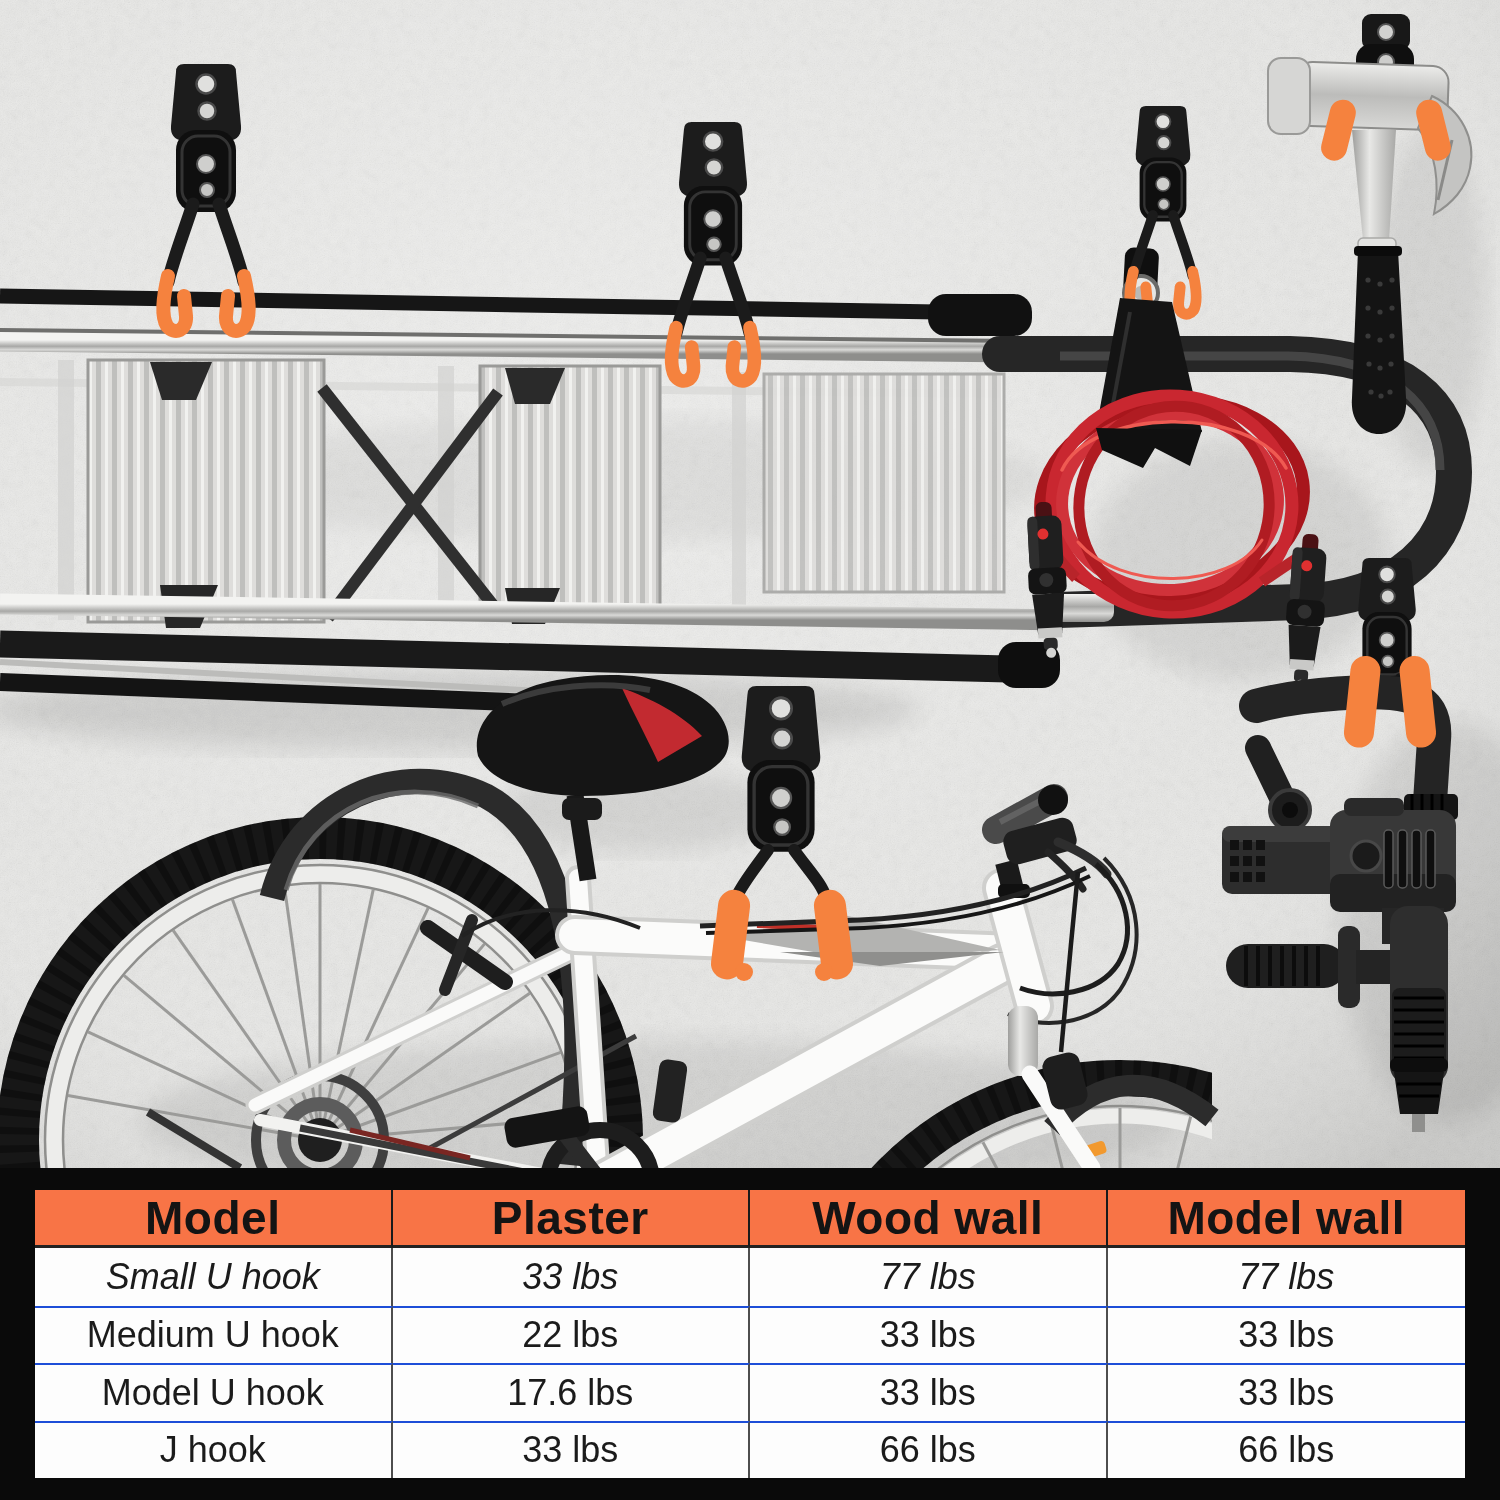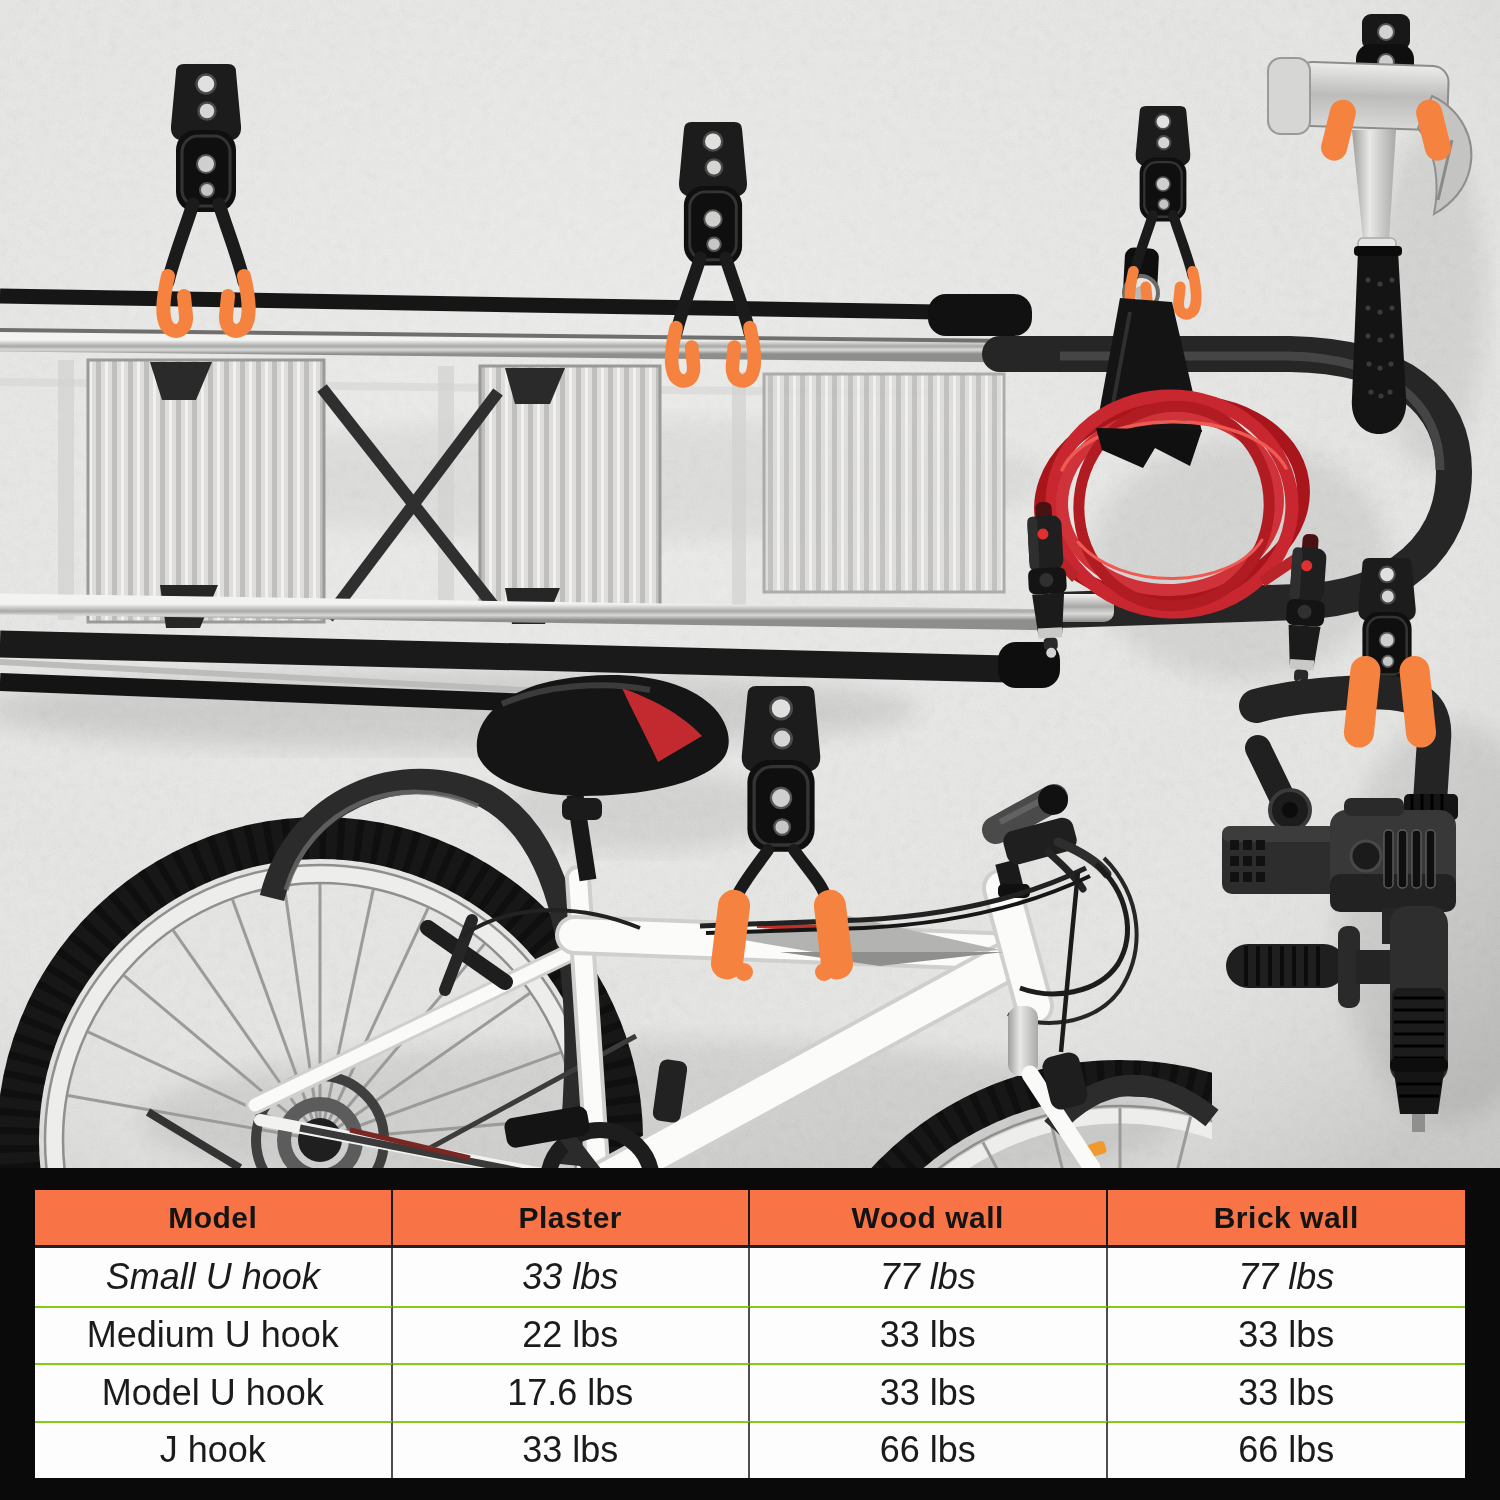--- a/index.html
+++ b/index.html
@@ -16,26 +16,26 @@
   .cap-table{
     width:100%;height:100%;display:grid;
     grid-template-columns:repeat(4,1fr);
     grid-template-rows:58px 57.5px 57.5px 57.5px 57.5px;
   }
   .cell{
     display:flex;align-items:center;justify-content:center;
     box-sizing:border-box;overflow:hidden;white-space:nowrap;
   }
   .hcell{
-    background:#F87446;color:#141414;font-weight:bold;font-size:30px;
+    background:#F87446;color:#141414;font-weight:bold;font-size:46px;
     letter-spacing:0.5px;border-right:2px solid #1a1a1a;border-bottom:3px solid #222222;
   }
   .bcell{
     background:#FDFDFD;color:#1b1b1b;font-size:36px;
-    border-right:2px solid #4e4e4e;border-top:2px solid #84cc16;
+    border-right:2px solid #4e4e4e;border-top:2px solid #1d4ed8;
   }
   .row1{border-top:none;font-style:italic;}
   .lastcol{border-right:none !important;}
 </style>
 </head>
 <body>
 
 <div class="stage">
 
   <svg class="photo" viewBox="0 0 1500 1500" xmlns="http://www.w3.org/2000/svg">
@@ -426,21 +426,21 @@
         <rect x="1398" y="656" width="30" height="92" rx="15" fill="#F5823E" transform="rotate(-6 1413 656)"></rect>
       </g>
     </g>
   </svg>
 
   <div class="table-frame">
     <div class="cap-table">
       <div class="cell hcell">Model</div>
       <div class="cell hcell">Plaster</div>
       <div class="cell hcell">Wood wall</div>
-      <div class="cell hcell lastcol">Brick wall</div>
+      <div class="cell hcell lastcol">Model wall</div>
 
       <div class="cell bcell row1">Small U hook</div>
       <div class="cell bcell row1">33 lbs</div>
       <div class="cell bcell row1">77 lbs</div>
       <div class="cell bcell row1 lastcol">77 lbs</div>
 
       <div class="cell bcell">Medium U hook</div>
       <div class="cell bcell">22 lbs</div>
       <div class="cell bcell">33 lbs</div>
       <div class="cell bcell lastcol">33 lbs</div>

